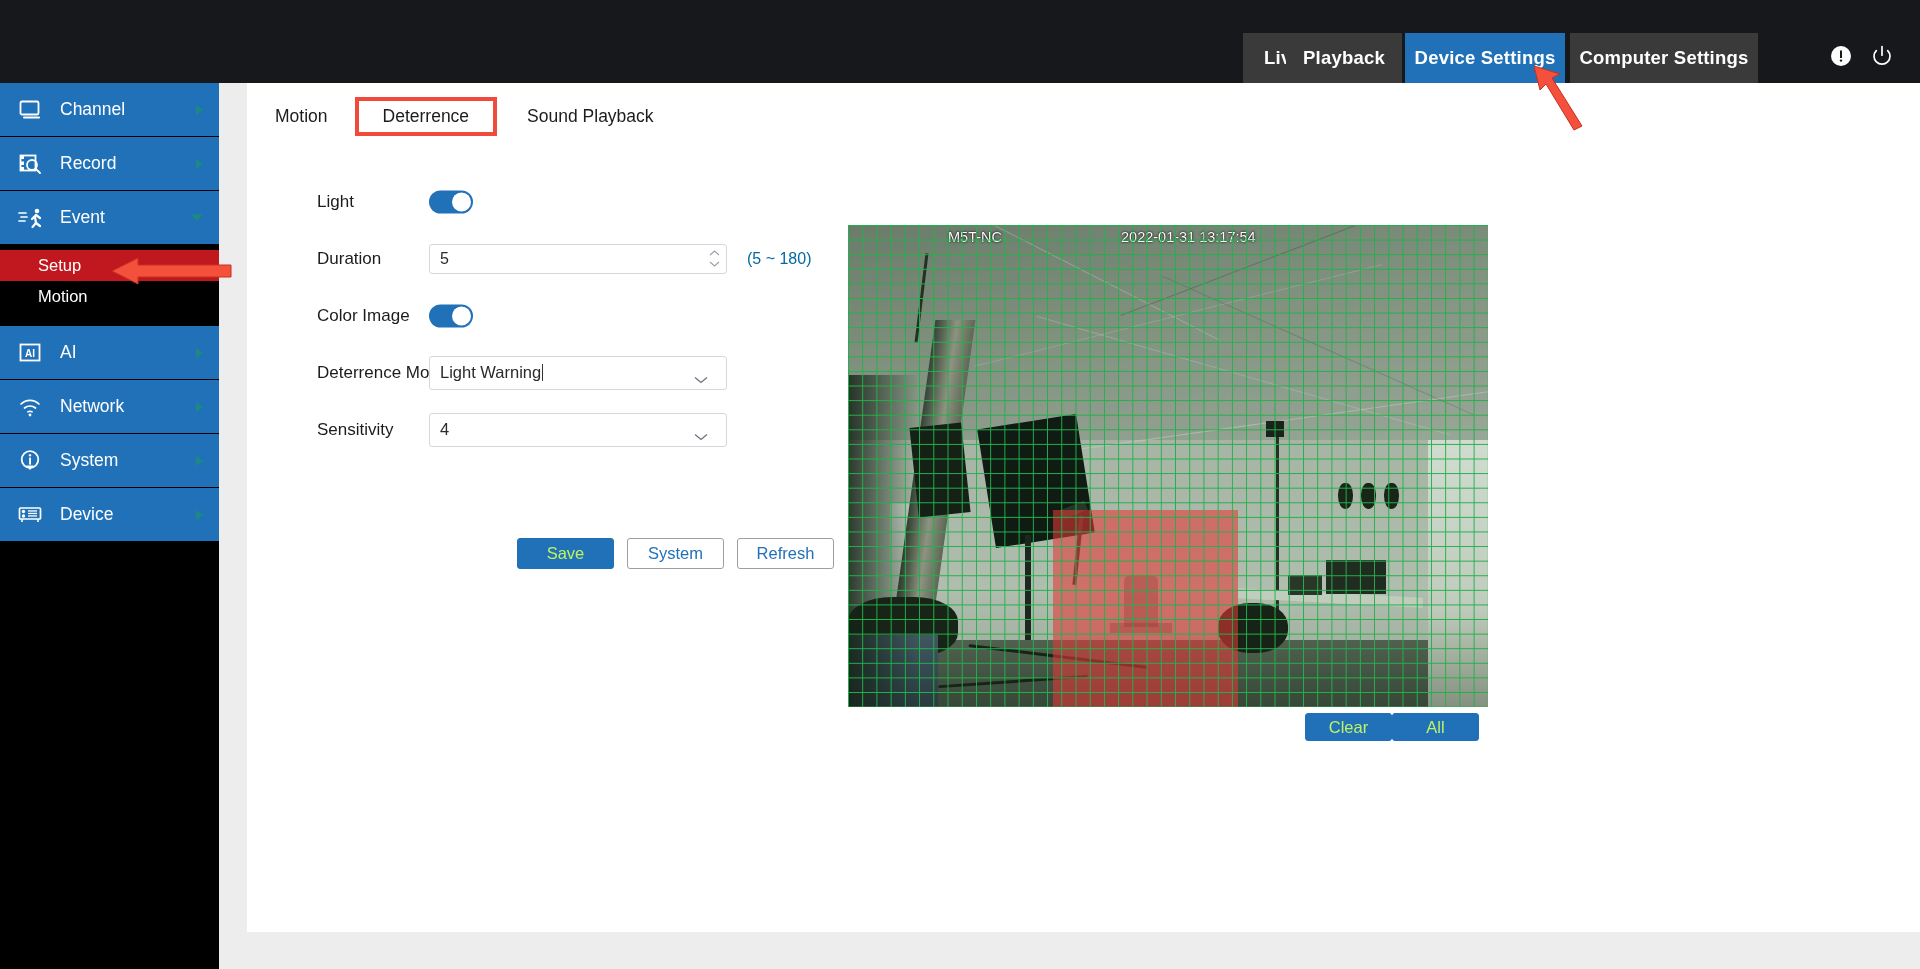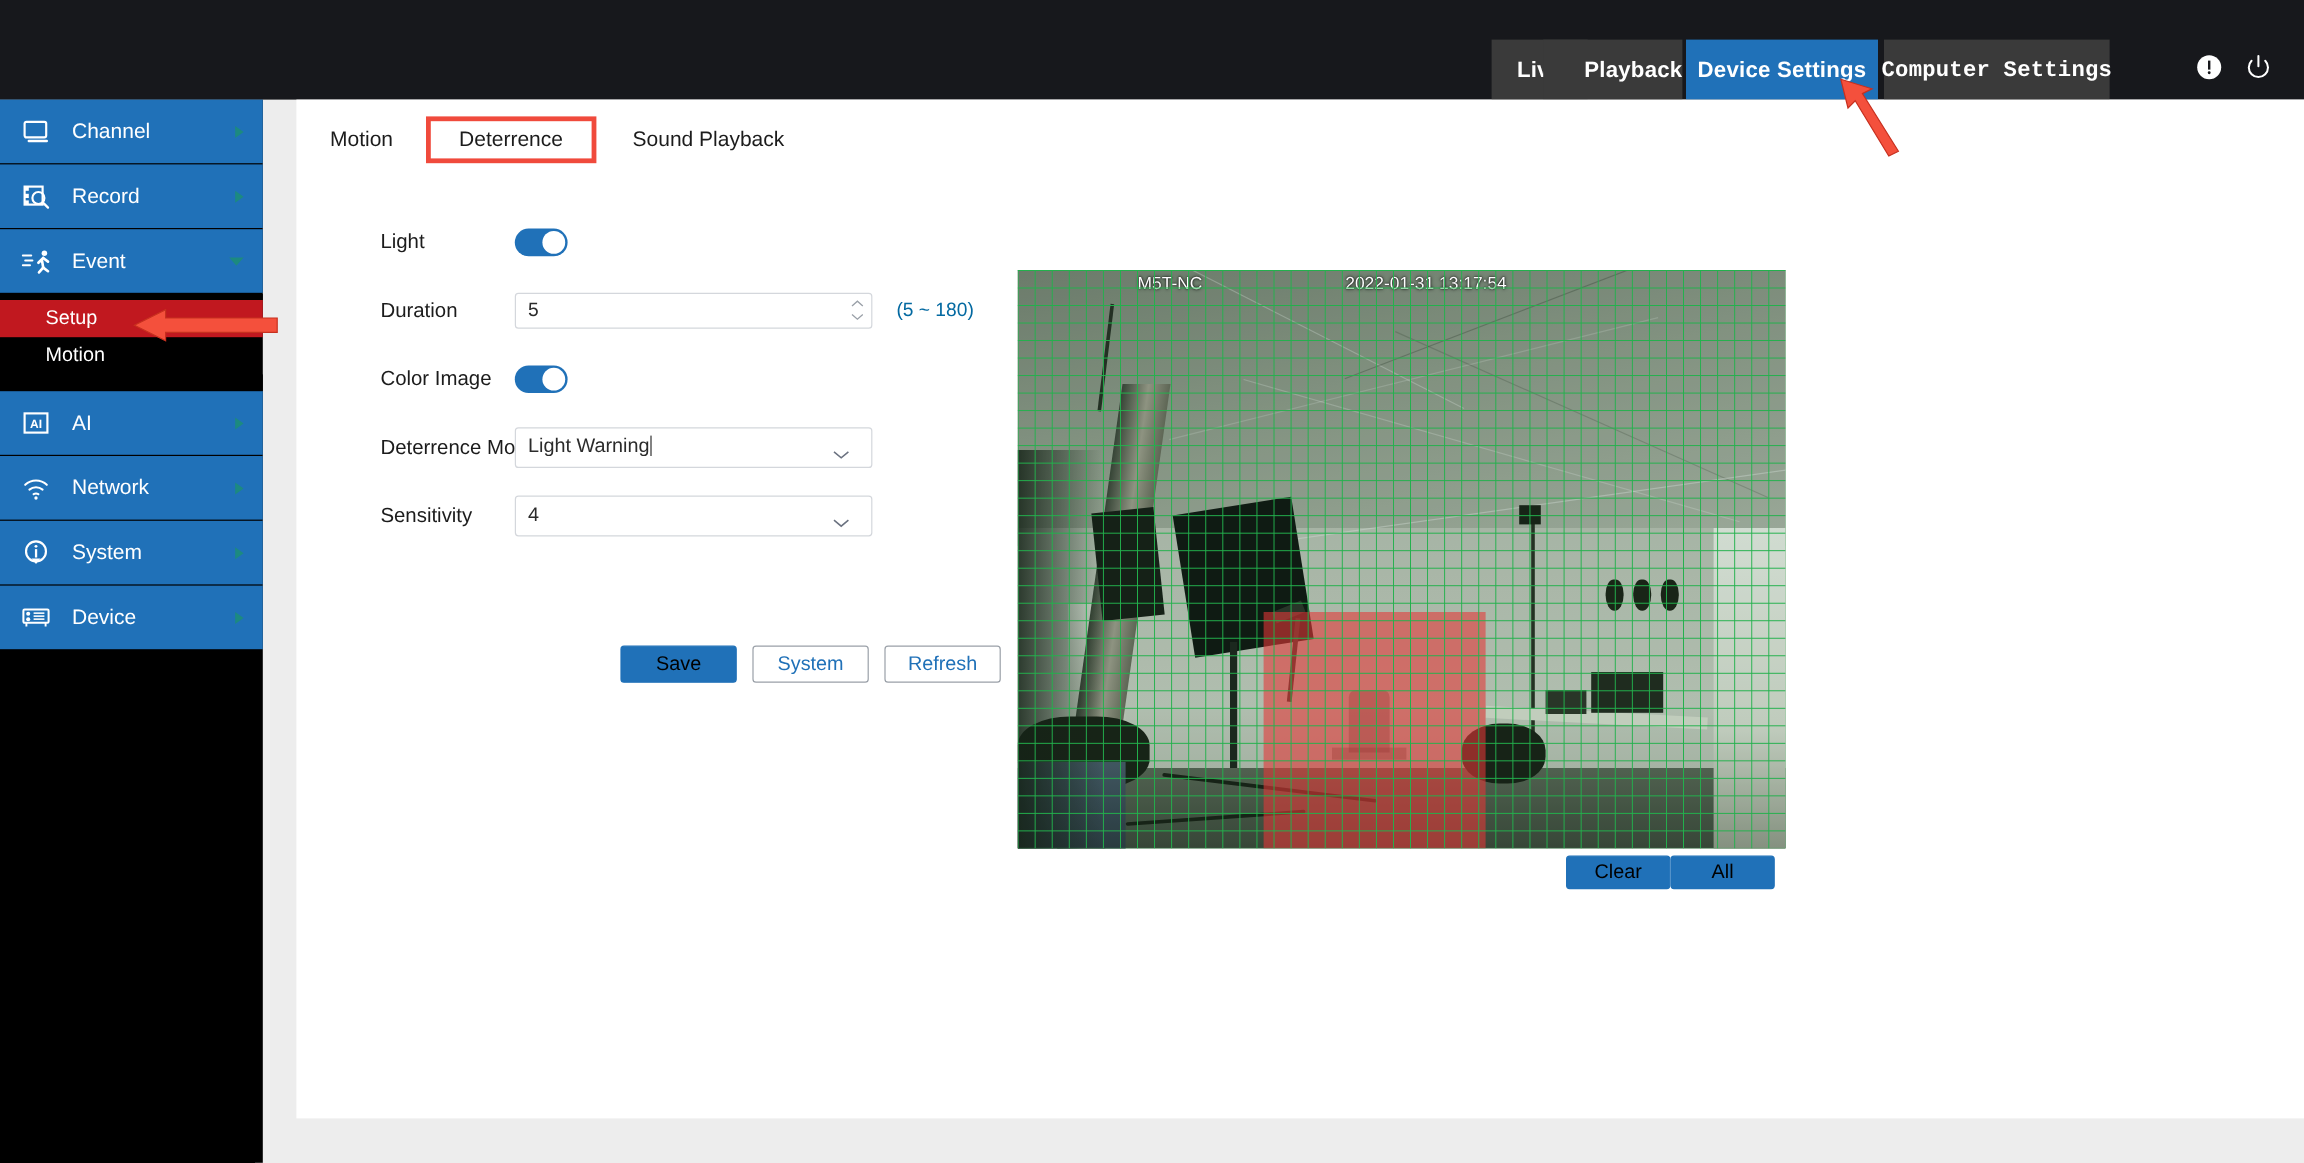--- a/index.html
+++ b/index.html
@@ -17,23 +17,23 @@
     background: #17181c;
   }
   .topnav {
     position: absolute; top: 33px; height: 50px;
     display: flex; align-items: center; justify-content: center;
     color: #ffffff; font-size: 18.5px; font-weight: bold;
     letter-spacing: .2px; cursor: pointer;
     white-space: nowrap;
   }
   #nav-live      { left: 1203px; width: 80px;  background: #3a3a3a; margin-left: 40px; }
-  #nav-playback  { left: 1286px; width: 116px; background: #3a3a3a; justify-content: flex-end; }
+  #nav-playback  { left: 1286px; width: 116px; background: #3a3a3a; }
   #nav-device    { left: 1405px; width: 160px; background: #2071b8; }
-  #nav-computer  { left: 1570px; width: 188px; background: #3a3a3a; font-family: Liberation Mono, monospace; }
+  #nav-computer  { left: 1570px; width: 188px; background: #3a3a3a; }
 
   #topicons {
     position: absolute; left: 1830px; top: 44px;
     display: flex; gap: 18px; align-items: center;
   }
   .ticon { cursor: pointer; line-height: 0; }
 
   
   #sidebar {
     position: absolute; left: 0; top: 83px; width: 219px; height: 886px;
@@ -140,21 +140,21 @@
     vertical-align: -3px; margin-left: 1px;
   }
 
   
   #actions { position: absolute; left: 270px; top: 455px; display: flex; gap: 13px; }
   .btn {
     height: 31px; min-width: 97px; border-radius: 3px;
     display: flex; align-items: center; justify-content: center;
     font-size: 16.5px; cursor: pointer;
   }
-  .btn.primary { background: #2071b8; color: #000000; border: 1px solid #2071b8; }
+  .btn.primary { background: #2071b8; color: #bef264; border: 1px solid #2071b8; }
   .btn.ghost   { background: #fff;   color: #2071b8; border: 1px solid #9aa0a8; }
 
   
   #video-wrap {
     position: absolute; left: 601px; top: 142px; width: 640px; height: 482px;
     overflow: hidden;
   }
   #video-scene { position: absolute; inset: 0; background: #8b8f80; }
 
   

